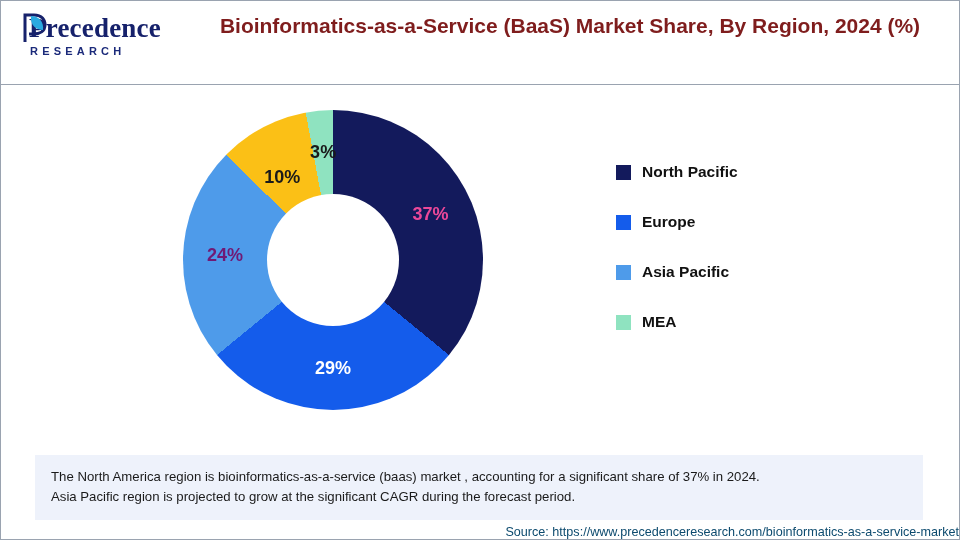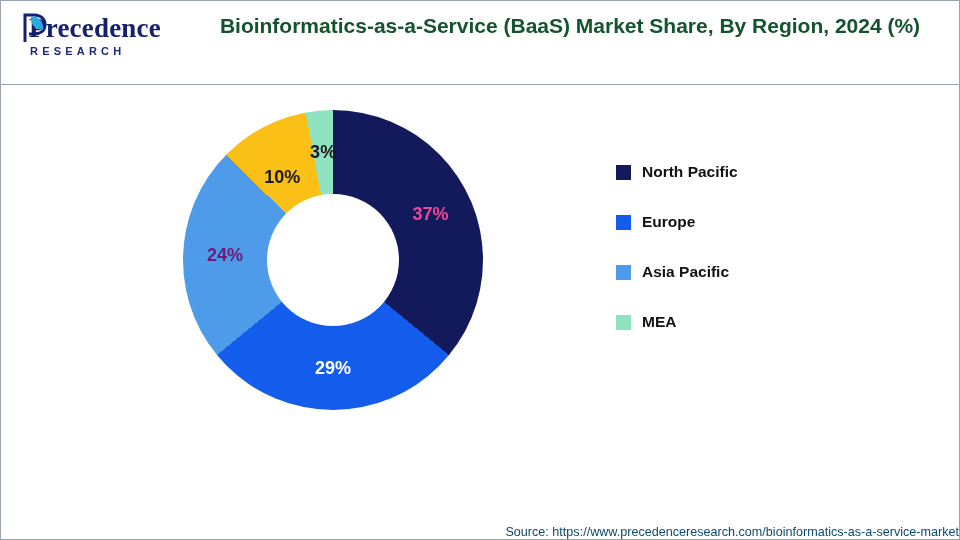--- a/index.html
+++ b/index.html
@@ -62,21 +62,21 @@
     height: 30px;
   }
   #chart-title {
     position: absolute;
     left: 190px;
     right: 10px;
     top: 10px;
     text-align: center;
     font-size: 21px;
     font-weight: bold;
-    color: #14532d;
+    color: #7f1d1d;
     line-height: 30px;
   }
 
   
   #body {
     position: relative;
     height: 454px;
   }
 
   
@@ -209,16 +209,20 @@
         <div class="legend-row">
           <span class="legend-swatch" style="background: rgb(78, 155, 234);"></span>
           <span class="legend-label">Asia Pacific</span>
         </div>
         <div class="legend-row">
           <span class="legend-swatch" style="background: rgb(143, 227, 192);"></span>
           <span class="legend-label">MEA</span>
         </div>
       </div>
 
+    <div id="note">
+      <div class="note-line">The North America region is bioinformatics-as-a-service (baas) market , accounting for a significant share of 37% in 2024.</div>
+      <div class="note-line">Asia Pacific region is projected to grow at the significant CAGR during the forecast period.</div>
+    </div>
 
     <div id="source">Source: https://www.precedenceresearch.com/bioinformatics-as-a-service-market</div>
   </div>
 </div>
 
 </body></html>

